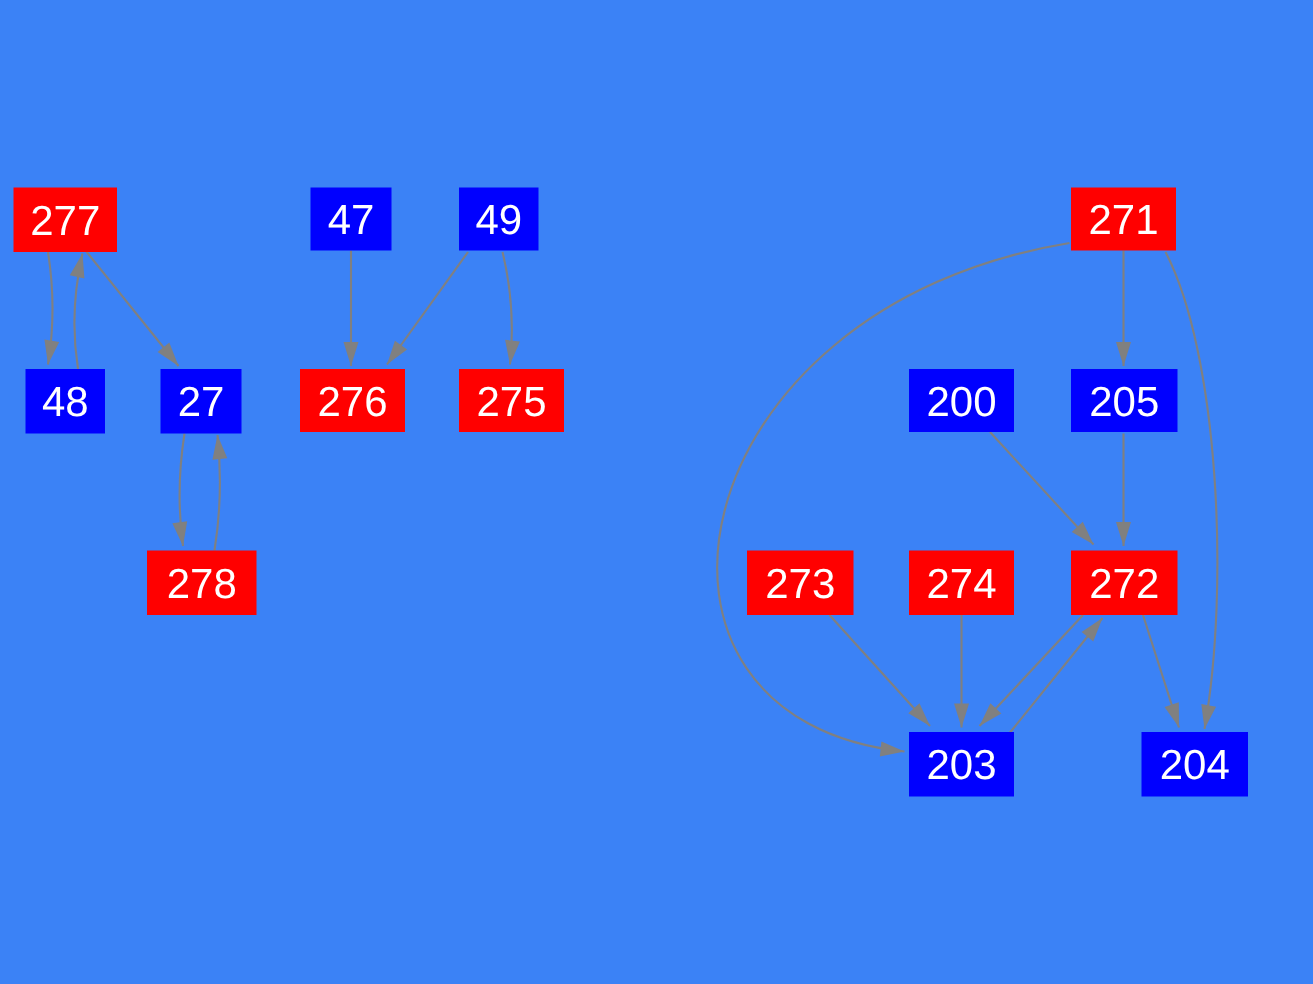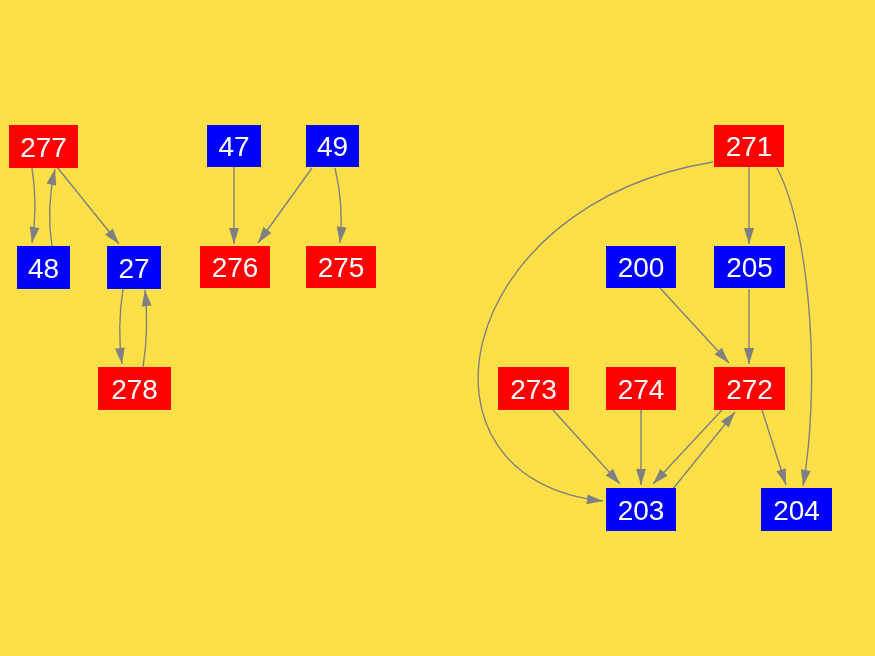--- a/index.html
+++ b/index.html
@@ -4,21 +4,21 @@
 <style>
   html, body {
     margin: 0;
     padding: 0;
     background: #ffffff;
   }
   .canvas {
     position: relative;
     width: 875px;
     height: 656px;
-    background: #fde047;
+    background: #3b82f6;
     overflow: hidden;
   }
   svg { display: block; }
   .edge {
     fill: none;
     stroke-width: 1.4px;
   }
   .node-rect {
     stroke: none;
   }

